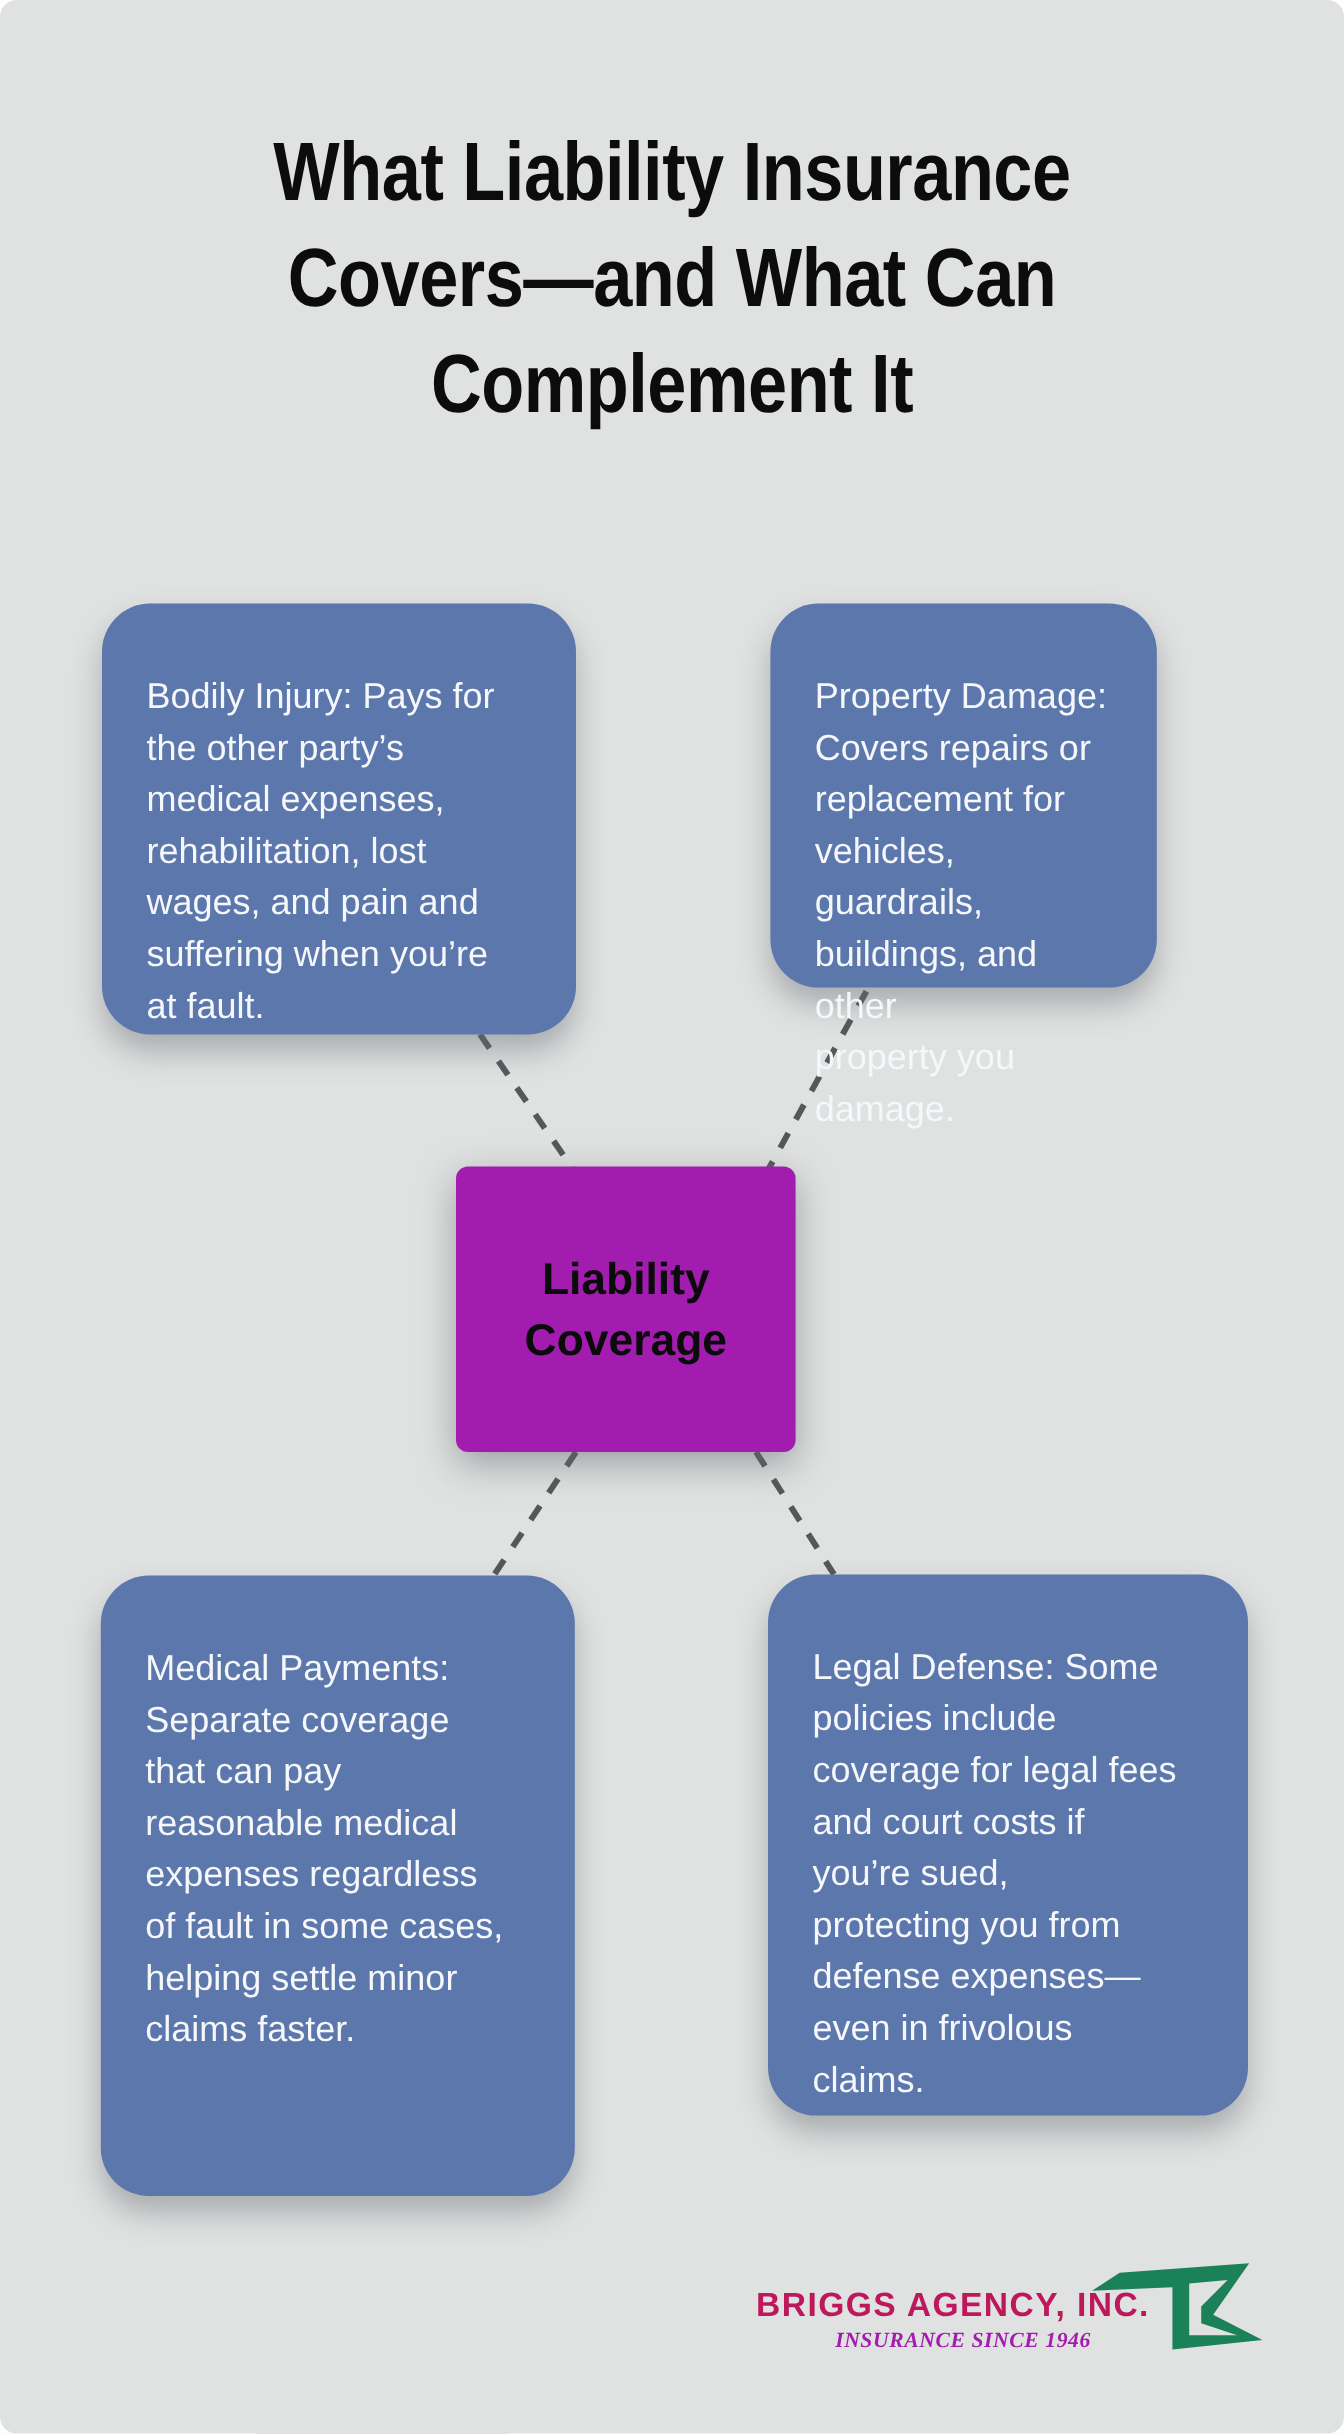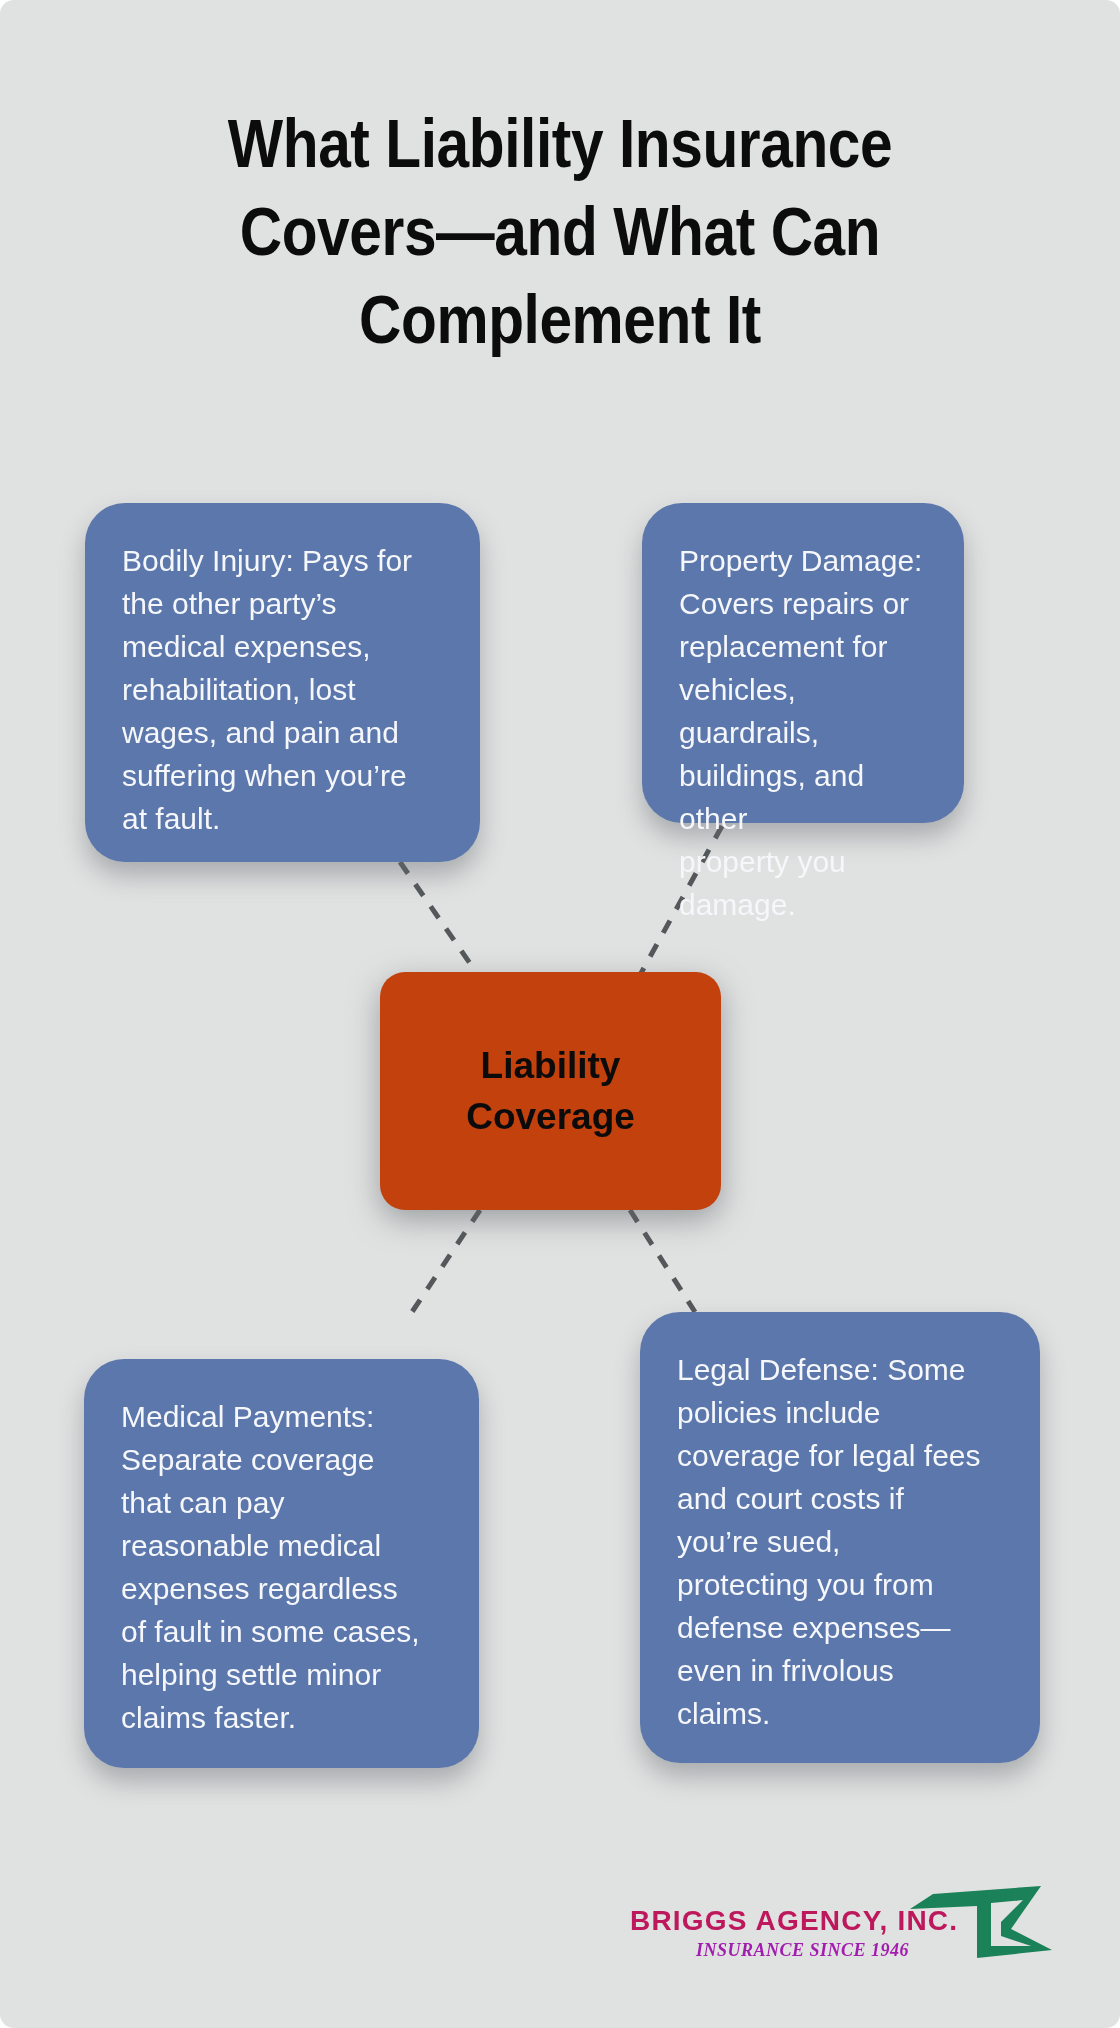--- a/index.html
+++ b/index.html
@@ -41,34 +41,34 @@
   .node{
     position:absolute;
     box-sizing:border-box;
     background:#5c77ac;
     border-radius:40px;
     box-shadow:0 14px 24px rgba(105,110,116,0.45);
     z-index:2;
     color:#f5f7fa;
     font-size:30px;
     line-height:43px;
-    padding:36px 28px 28px 37px;
+    padding:56px 28px 28px 37px;
   }
   .node-text{white-space:pre-line;}
   #node-bodily-injury  {left:85px; top:503px; width:395px; height:359px;}
   #node-property-damage{left:642px;top:503px; width:322px; height:320px;}
-  #node-medical-payments{left:84px;top:1313px;width:395px; height:409px;margin-top:46px;}
+  #node-medical-payments{left:84px;top:1313px;width:395px; height:517px;}
   #node-legal-defense  {left:640px;top:1312px;width:400px; height:451px;}
   
   #center-node{
     position:absolute;
-    left:380px;top:972px;width:341px;height:238px;
+    left:380px;top:972px;width:283px;height:238px;
     box-sizing:border-box;
-    background:#c2410c;
-    border-radius:25px;
+    background:#a21caf;
+    border-radius:10px;
     box-shadow:0 10px 30px rgba(100,105,110,0.55);
     z-index:2;
     display:flex;align-items:center;justify-content:center;
     text-align:center;
     font-size:37px;font-weight:700;line-height:51px;
     color:#0b0b0b;
   }
   #center-label{white-space:pre-line;}
   
   #footer-logo{position:absolute;left:630px;top:1905px;width:350px;z-index:2;}

